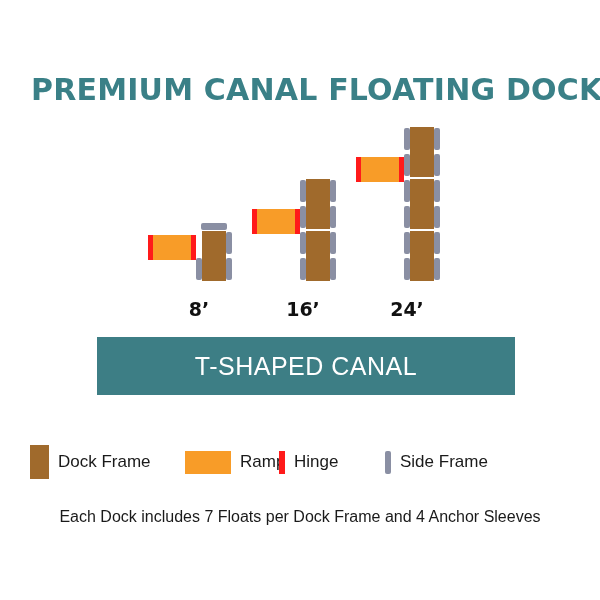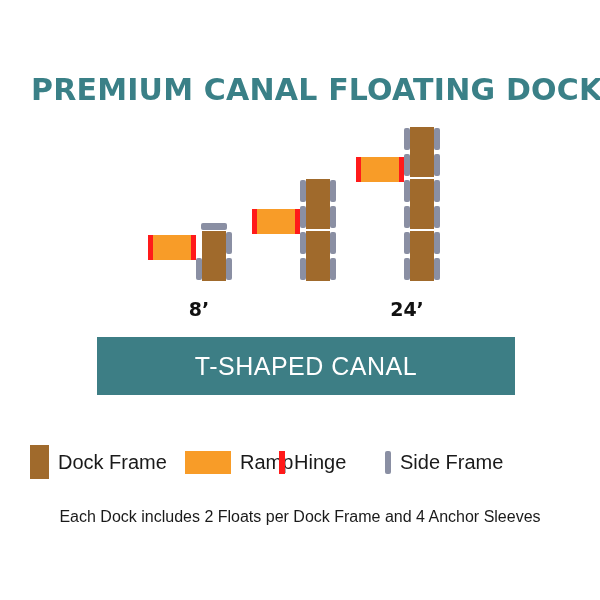--- a/index.html
+++ b/index.html
@@ -126,21 +126,21 @@
     top: 0;
     height: 38px;
     display: flex;
     align-items: center;
   }
   .legend-swatch {
     flex: 0 0 auto;
   }
   .legend-label {
     margin-left: 9px;
-    font-size: 20px;
+    font-size: 17px;
     color: #1a1a1a;
     white-space: nowrap;
     font-family: "Liberation Sans", sans-serif;
   }
 
   
   .footnote {
     position: absolute;
     left: 0;
     top: 508px;
@@ -191,20 +191,21 @@
         <div class="side-float" style="left:0px; bottom:2px; width:6px; height:22px;"></div>
         <div class="side-float" style="left:30px; bottom:2px; width:6px; height:22px;"></div>
         <div class="side-float" style="left:0px; bottom:28px; width:6px; height:22px;"></div>
         <div class="side-float" style="left:30px; bottom:28px; width:6px; height:22px;"></div>
         <div class="side-float" style="left:0px; bottom:54px; width:6px; height:22px;"></div>
         <div class="side-float" style="left:30px; bottom:54px; width:6px; height:22px;"></div>
         <div class="side-float" style="left:0px; bottom:80px; width:6px; height:22px;"></div>
         <div class="side-float" style="left:30px; bottom:80px; width:6px; height:22px;"></div>
       </div>
     </div>
+    <div class="size-label" style="left:263px;">16’</div>
 
     <div class="dock" id="dock24" style="left:356px;">
 
       <div class="ramp" style="left:0px; bottom:100px; width:48px; height:25px;"></div>
       <div class="hinge" style="left:0px; bottom:100px; width:5px; height:25px;"></div>
       <div class="hinge" style="left:43px; bottom:100px; width:5px; height:25px;"></div>
 
       <div class="frame-col" style="left:48px; width:36px; height:156px;">
         <div class="frame-seg" style="left:5px; bottom:0px; width:26px; height:52px;"></div>
         <div class="frame-seg" style="left:5px; bottom:52px; width:26px; height:52px;"></div>
@@ -249,15 +250,15 @@
       <span class="legend-label">Hinge</span>
     </div>
 
     <div class="legend-item" style="left:355px;">
       <span class="legend-swatch" style="width:6px; height:23px; background:#8A8FA3; display:inline-block; border-radius:2px;"></span>
       <span class="legend-label">Side Frame</span>
     </div>
 
   </div>
 
-  <div class="footnote">Each Dock includes 2 Floats per Dock Frame and 4 Anchor Sleeves</div>
+  <div class="footnote">Each Dock includes 7 Floats per Dock Frame and 4 Anchor Sleeves</div>
 
 </div>
 
 </body></html>

